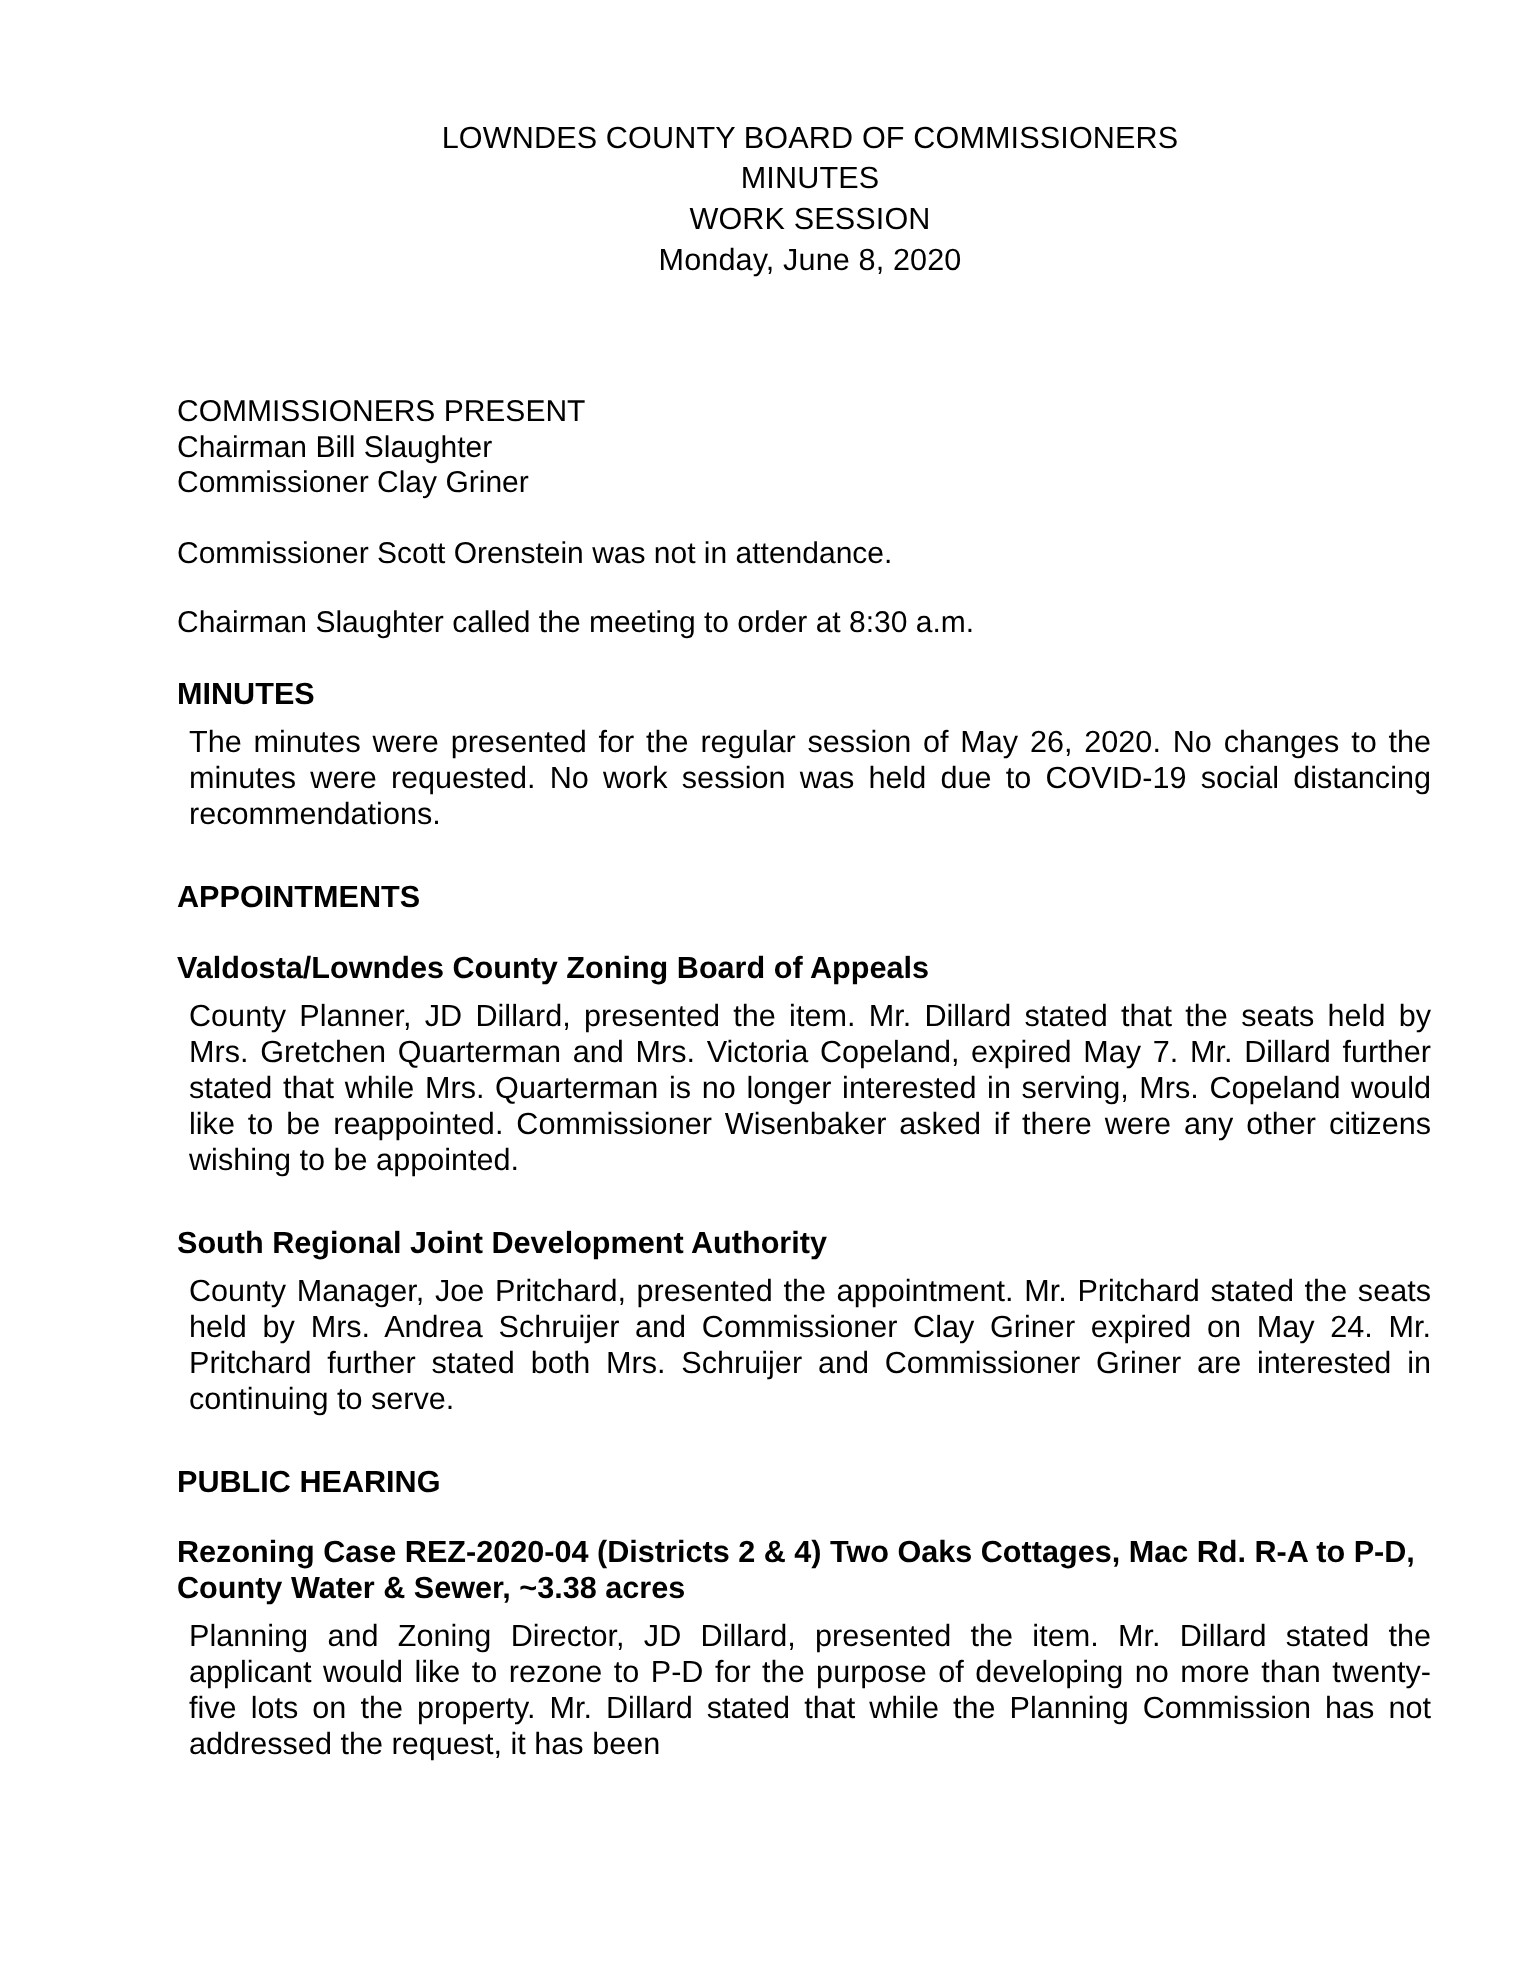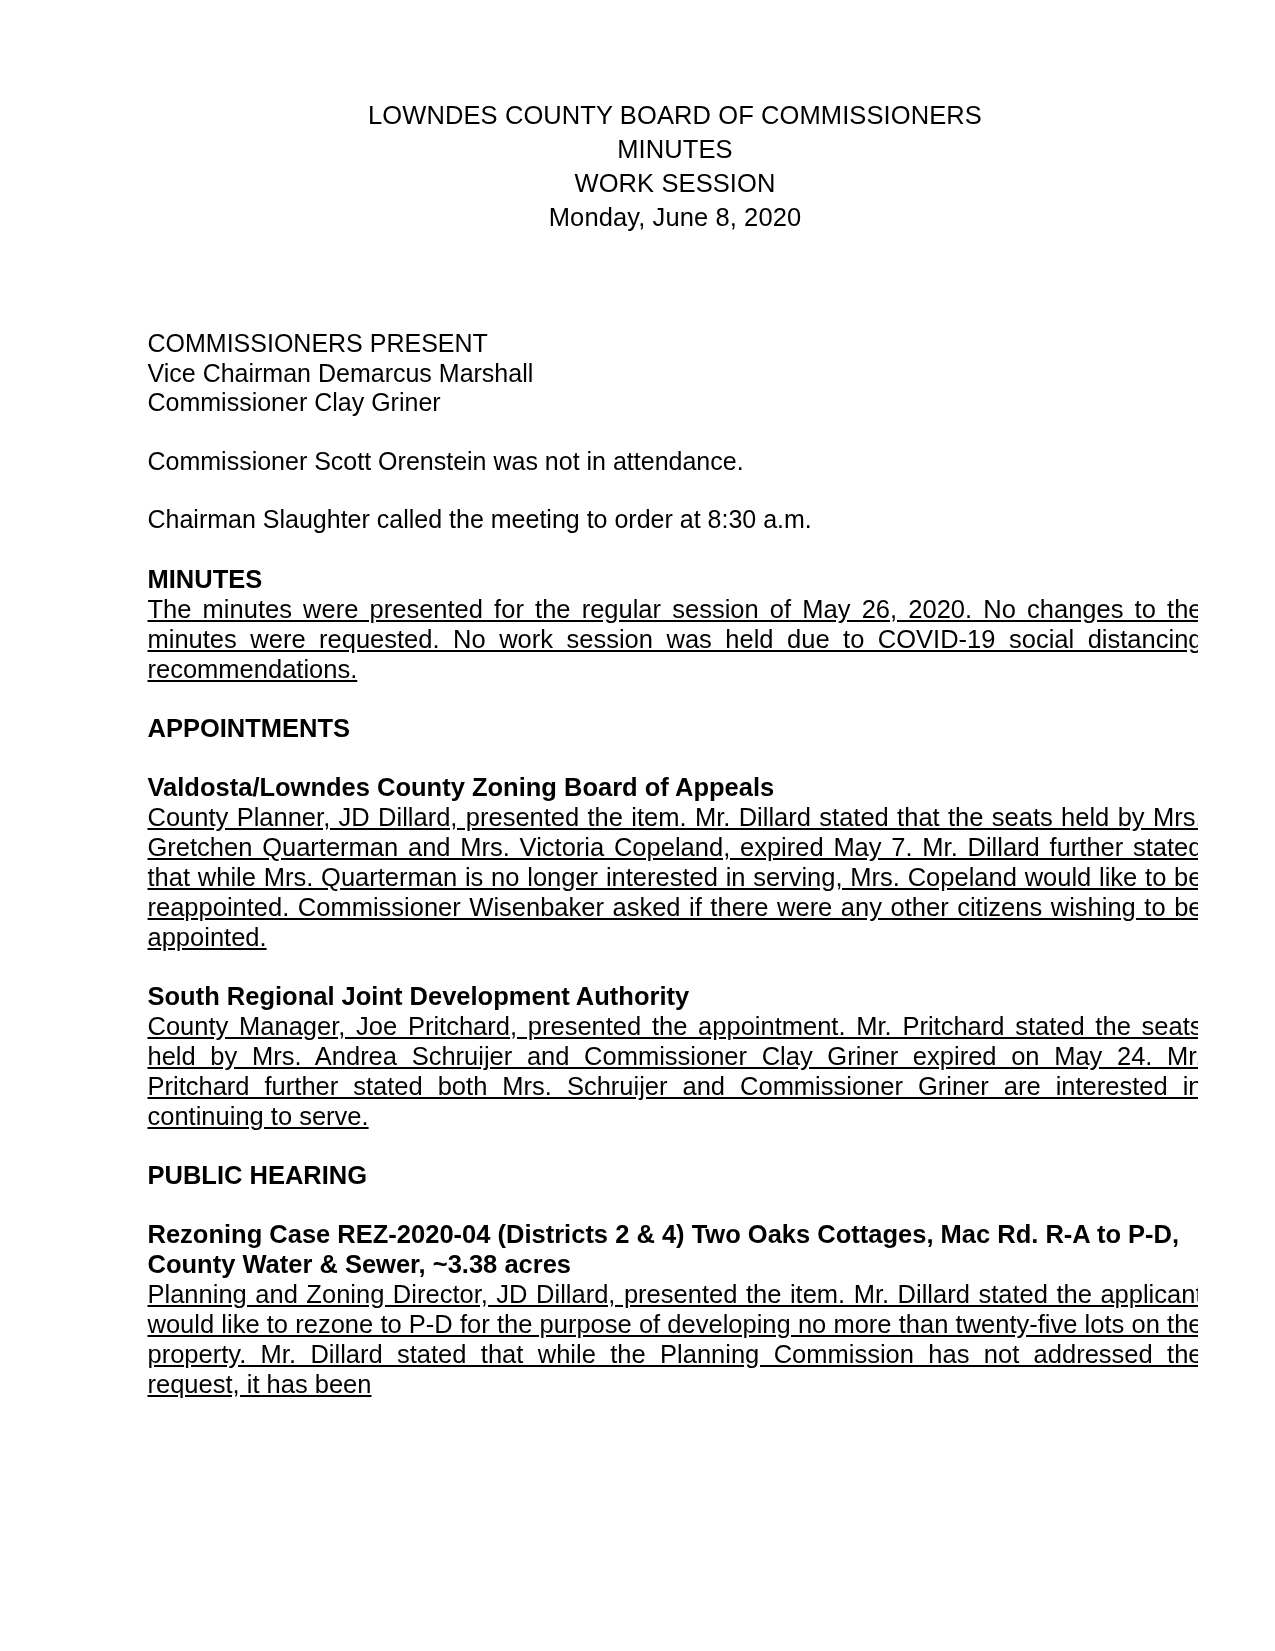--- a/index.html
+++ b/index.html
@@ -47,22 +47,21 @@
     line-height: 29.5px;
     text-align: left;
     white-space: nowrap;
   }
 
   .para {
     font-size: 25.5px;
     line-height: 30px;
     text-align: justify;
     text-justify: inter-word;
-    margin: 0;
-    text-decoration: underline;
+    margin: 10px;
   }
 
   h2.section-head,
   h3.sub-head {
     font-size: 25.5px;
     line-height: 30px;
     font-weight: bold;
     margin: 0;
     text-align: left;
   }
@@ -81,21 +80,21 @@
 
     <div class="doc-header">
       <div>LOWNDES COUNTY BOARD OF COMMISSIONERS</div>
       <div>MINUTES</div>
       <div>WORK SESSION</div>
       <div>Monday, June 8, 2020</div>
     </div>
 
     <div class="roster">
       <div class="body-line">COMMISSIONERS PRESENT</div>
-      <div class="body-line">Vice Chairman Demarcus Marshall</div>
+      <div class="body-line">Chairman Bill Slaughter</div>
       <div class="body-line">Commissioner Clay Griner</div>
     </div>
 
     <div class="gap-m"></div>
     <div class="body-line">Commissioner Scott Orenstein was not in attendance.</div>
 
     <div class="gap-m"></div>
     <div class="body-line">Chairman Slaughter called the meeting to order at 8:30 a.m.</div>
 
     <div class="gap-m"></div>

